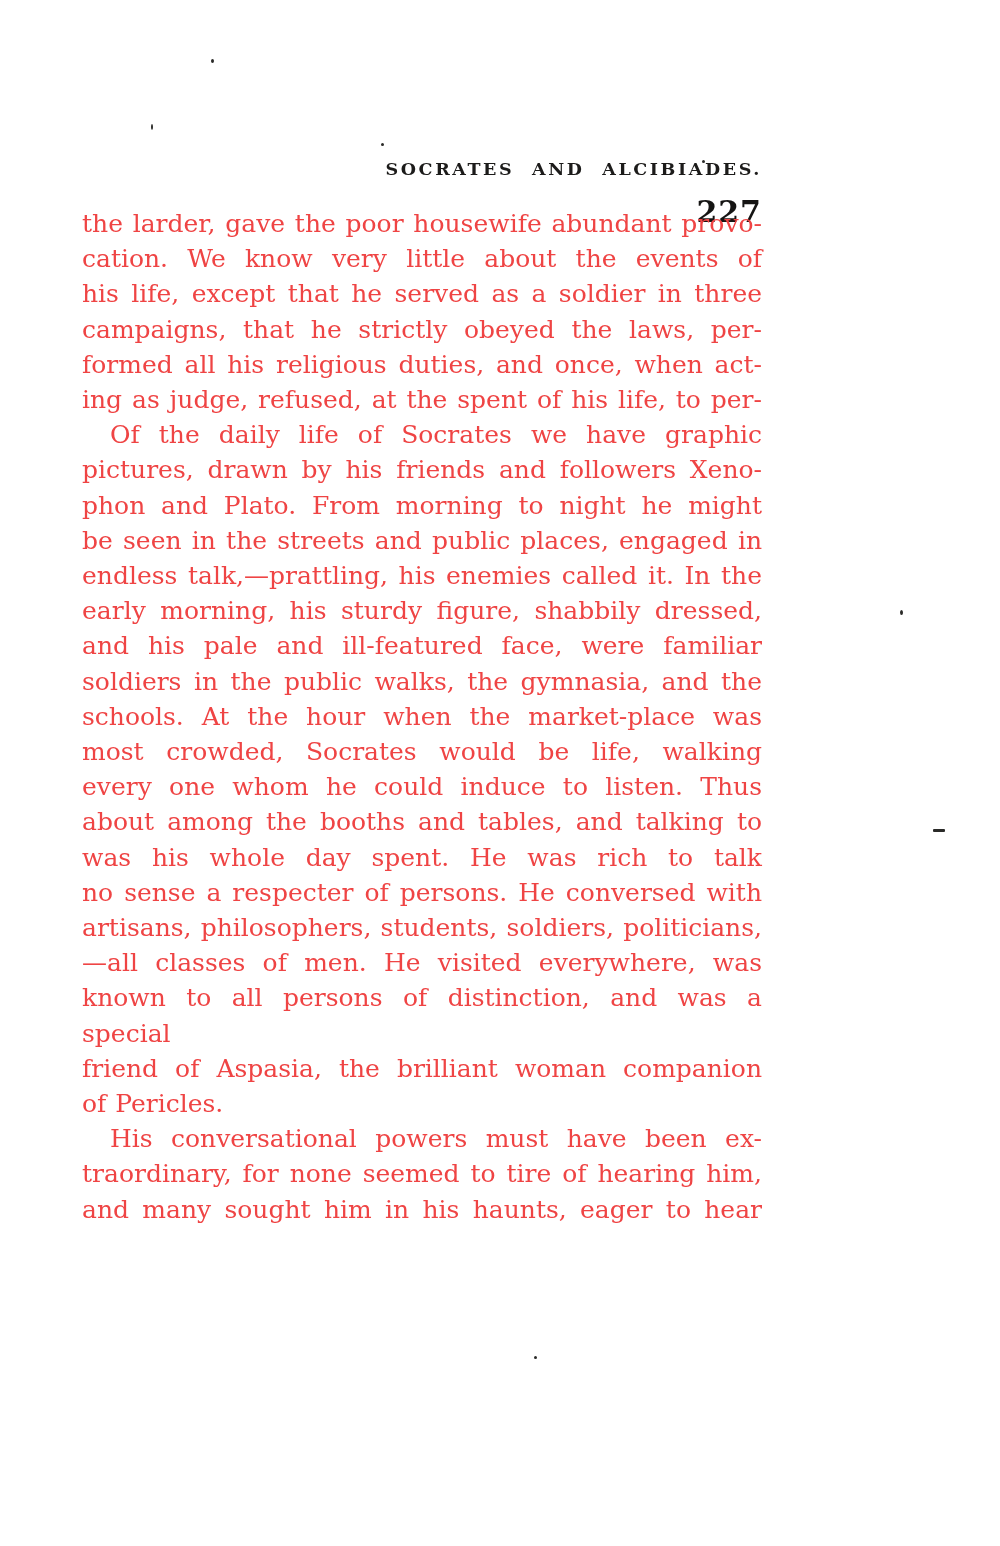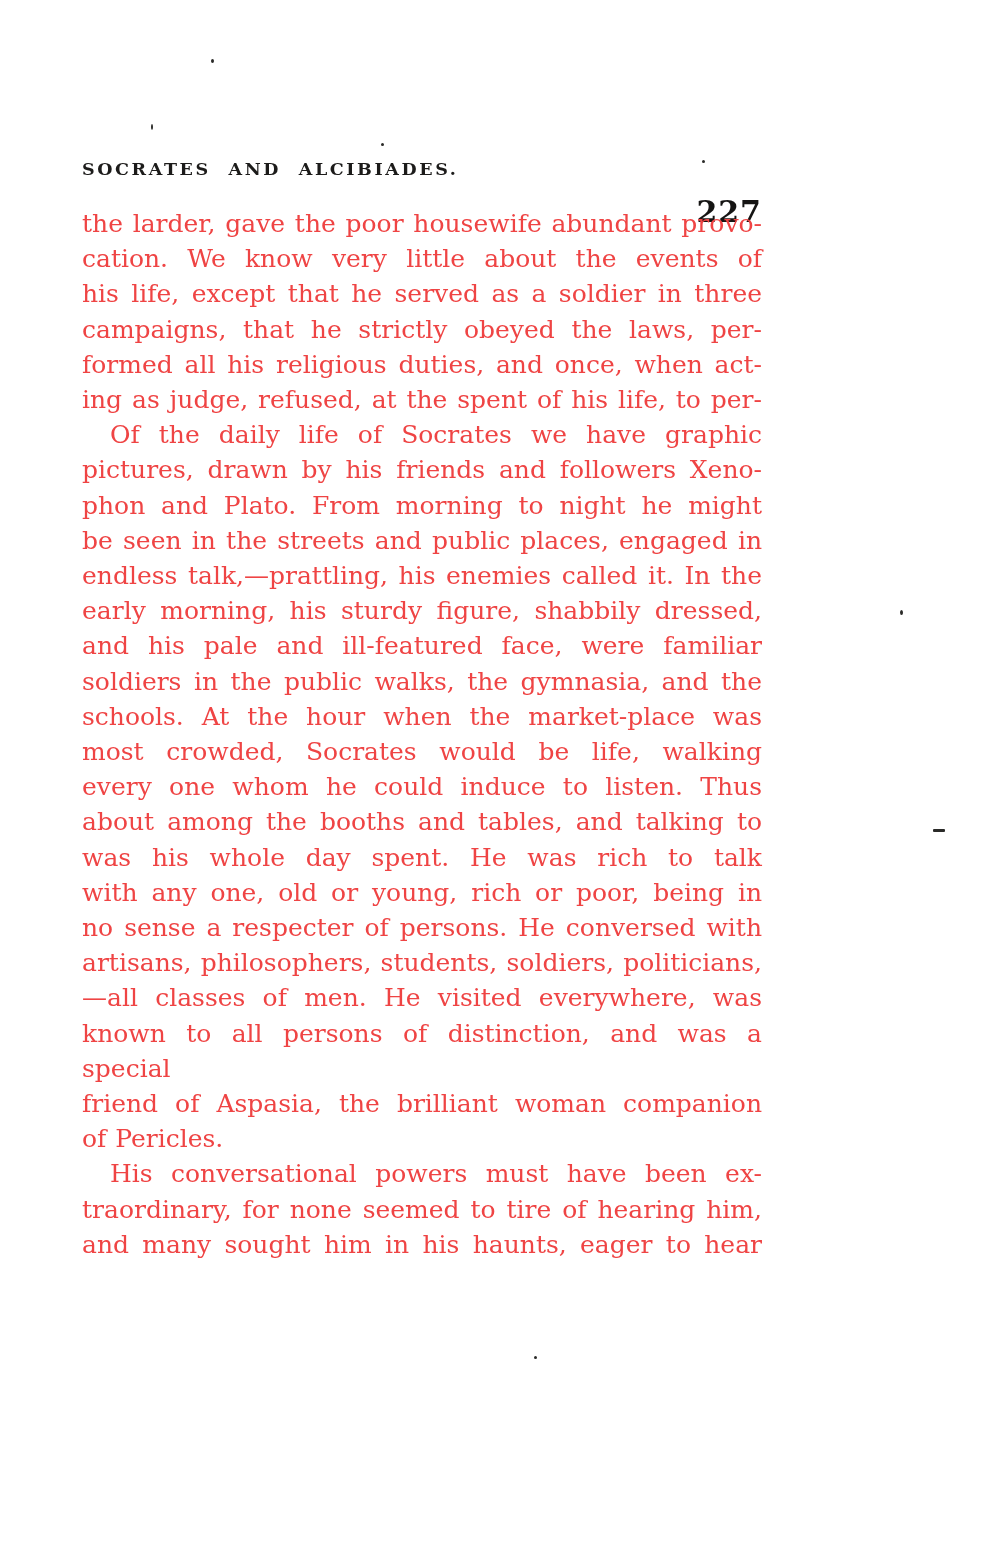--- a/index.html
+++ b/index.html
@@ -22,21 +22,21 @@
     left: 82px;
     top: 152px;
     width: 680px;
     height: 34px;
   }
   .running-title {
     position: absolute;
     left: 0;
     right: 0;
     top: 7px;
-    text-align: left;
+    text-align: right;
     font-size: 17.5px;
     font-weight: 700;
     letter-spacing: 2.6px;
     word-spacing: 9px;
     color: #1c1b1a;
   }
   .page-number {
     position: absolute;
     right: 0;
     top: -3px;
@@ -92,21 +92,20 @@
       <div class="line">be seen in the streets and public places, engaged in</div>
       <div class="line">endless talk,—prattling, his enemies called it.  In the</div>
       <div class="line">early morning, his sturdy figure, shabbily dressed,</div>
       <div class="line">and his pale and ill-featured face, were familiar</div>
       <div class="line">soldiers in the public walks, the gymnasia, and the</div>
       <div class="line">schools.  At the hour when the market-place was</div>
       <div class="line">most crowded, Socrates would be life, walking</div>
       <div class="line">every one whom he could induce to listen.  Thus</div>
       <div class="line">about among the booths and tables, and talking to</div>
       <div class="line">was his whole day spent.  He was rich to talk</div>
-      <div class="line">with any one, old or young, rich or poor, being in</div>
       <div class="line">no sense a respecter of persons.  He conversed with</div>
       <div class="line">artisans, philosophers, students, soldiers, politicians,</div>
       <div class="line">—all classes of men.  He visited everywhere, was</div>
       <div class="line">known to all persons of distinction, and was a special</div>
       <div class="line">friend of Aspasia, the brilliant woman companion</div>
       <div class="line no-justify">of Pericles.</div>
       <div class="line indent">His conversational powers must have been ex-</div>
       <div class="line">traordinary, for none seemed to tire of hearing him,</div>
       <div class="line">and many sought him in his haunts, eager to hear</div>
     </div>

